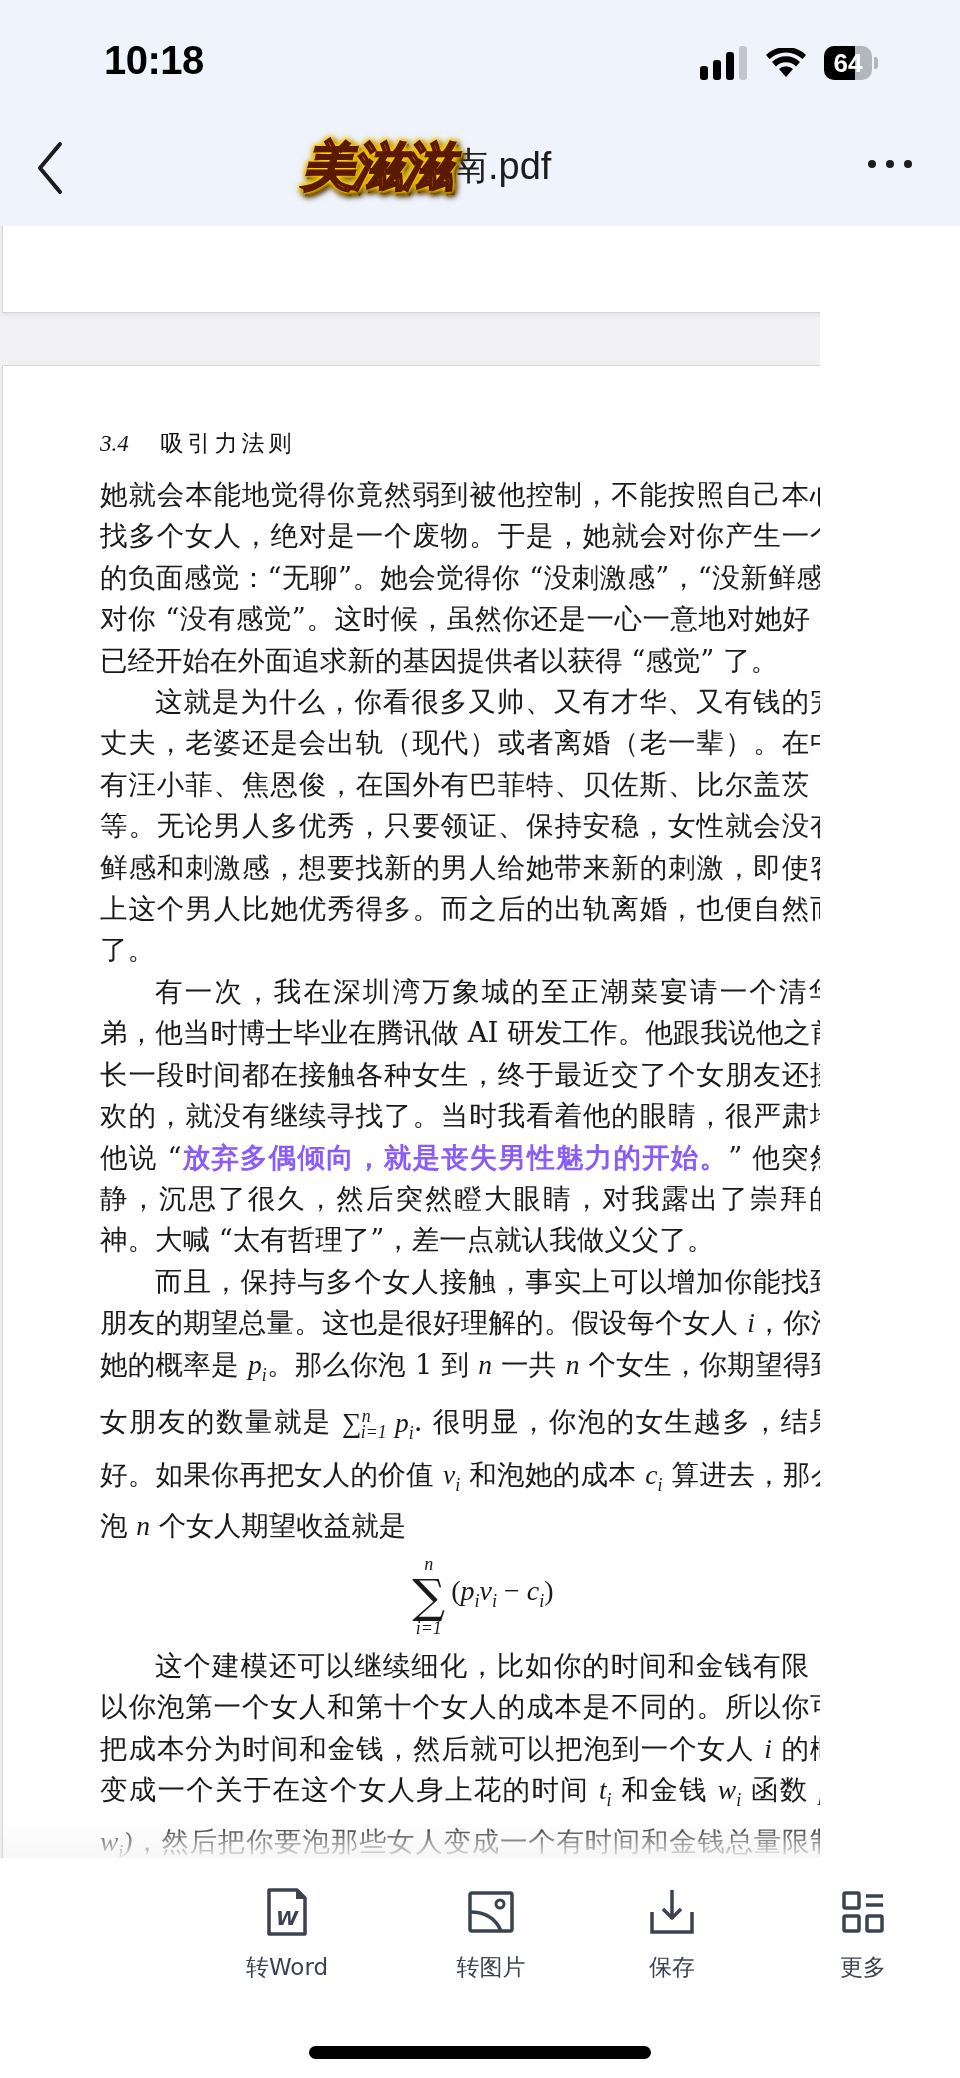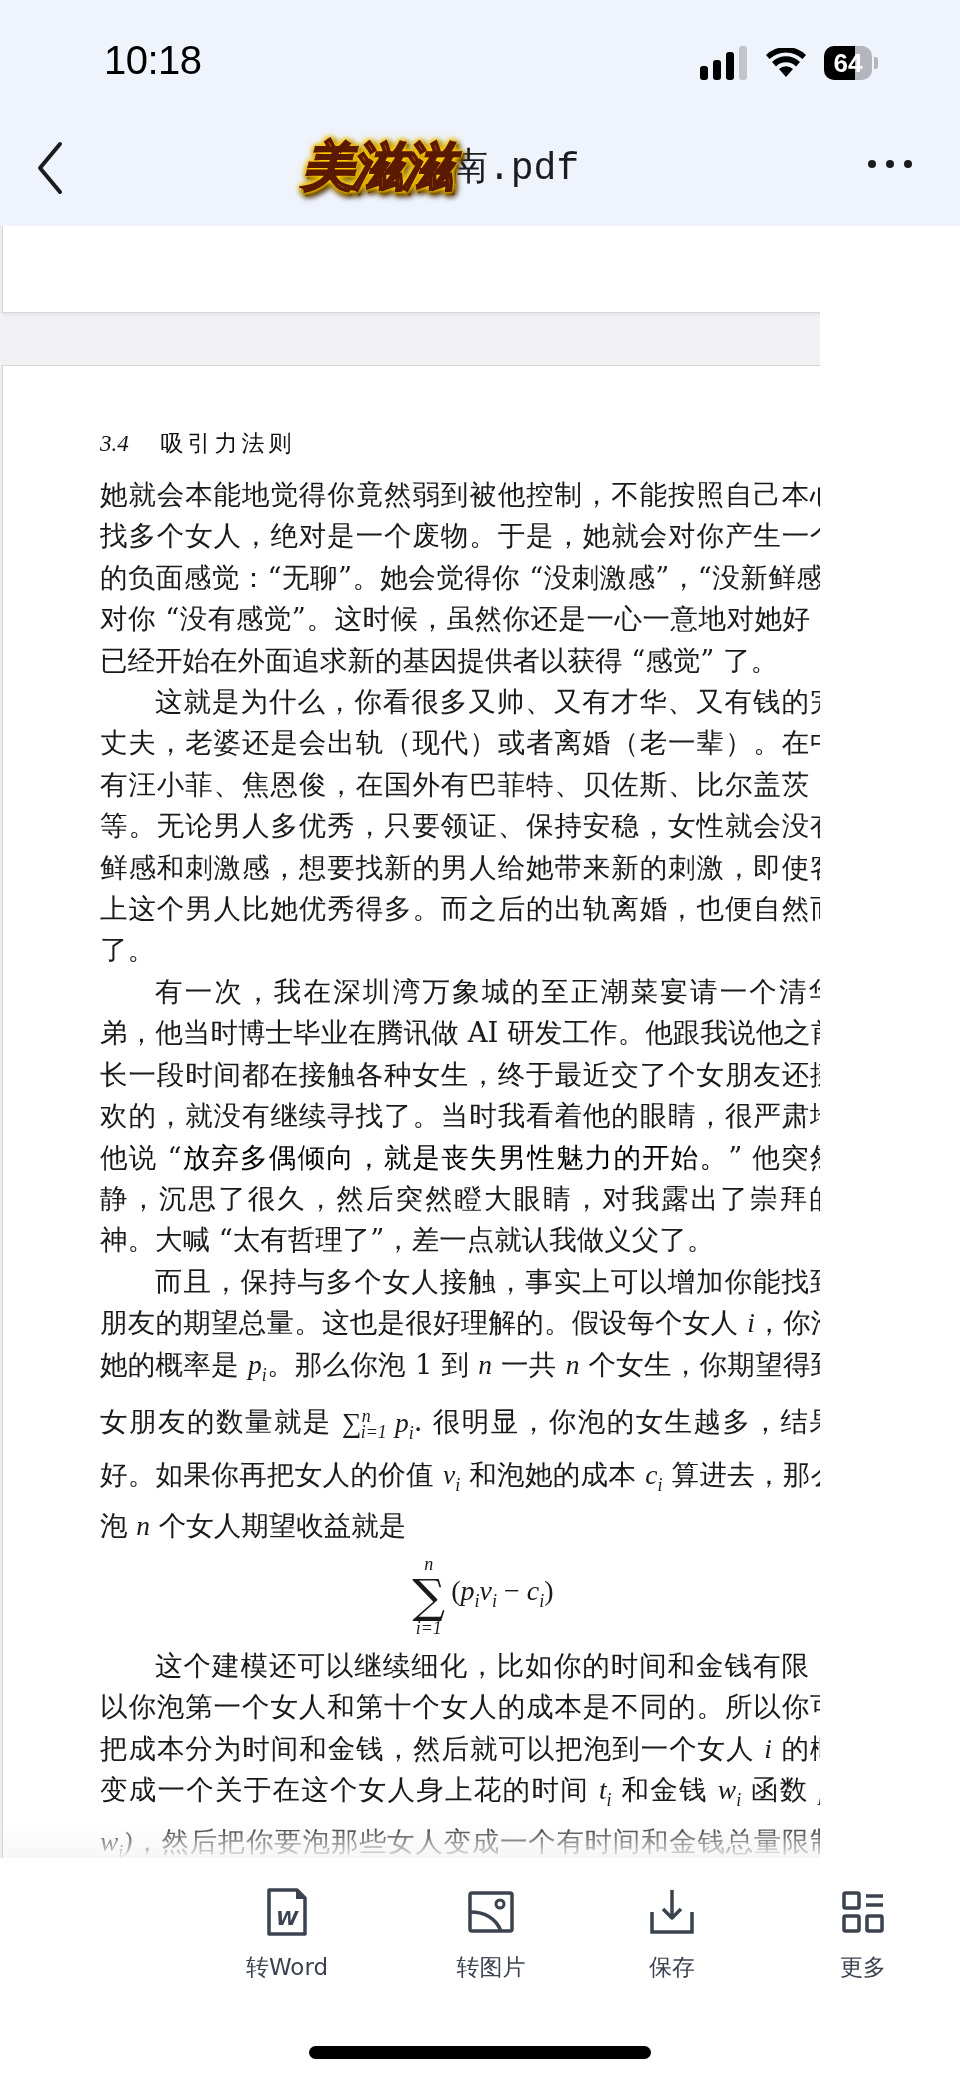--- a/index.html
+++ b/index.html
@@ -1,58 +1,58 @@
 <!DOCTYPE html>
 <html><head>
 <meta charset="utf-8">
 <style>
   * { box-sizing: border-box; margin: 0; padding: 0; }
   html, body { width: 960px; height: 2078px; overflow: hidden; background: #ffffff; }
   body { position: relative; font-family: "DejaVu Sans", "Liberation Sans", sans-serif; color: #111; }
 
   
   .topbar { position: absolute; left: 0; top: 0; width: 960px; height: 226px; background: #eef3fc; }
-  .status-time { position: absolute; left: 104px; top: 38px; font-family: "Liberation Sans", sans-serif; font-weight: 400; font-size: 40px; letter-spacing: -0.5px; color: #000; }
+  .status-time { position: absolute; left: 104px; top: 38px; font-family: "Liberation Sans", sans-serif; font-weight: 700; font-size: 40px; letter-spacing: -0.5px; color: #000; }
   .status-icons { position: absolute; left: 700px; top: 46px; height: 34px; display: flex; align-items: center; gap: 18px; }
   .signal { position: relative; width: 48px; height: 34px; }
   .signal span { position: absolute; bottom: 0; width: 8px; border-radius: 3px; background: #000; }
   .battery { position: relative; width: 48px; height: 34px; border-radius: 10px; background: #b4b6bd; overflow: hidden; }
   .battery .fill { position: absolute; left: 0; top: 0; height: 100%; width: 64%; background: #000; }
   .battery .num { position: absolute; inset: 0; display: flex; align-items: center; justify-content: center; font-family: "Liberation Sans", sans-serif; font-weight: 700; font-size: 26px; color: #fff; }
   .battery-tip { width: 4px; height: 12px; border-radius: 0 3px 3px 0; background: #b4b6bd; margin-left: -16px; }
 
   .nav-back { position: absolute; left: 30px; top: 140px; width: 44px; height: 56px; cursor: pointer; }
   .nav-title { position: absolute; left: 300px; top: 126px; height: 80px; width: 380px; display: flex; align-items: center; }
   .logo-badge { font-family: "DejaVu Sans", sans-serif; font-weight: 900; font-size: 52px; font-style: italic; letter-spacing: -2px;
     background: linear-gradient(180deg, #ff4a1c 0%, #ff7b12 55%, #ffc107 100%);
     -webkit-background-clip: text; background-clip: text; color: transparent;
     -webkit-text-stroke: 2px #5a1a00;
     filter: drop-shadow(0 0 3px #ffd200) drop-shadow(0 0 2px #ffd200) drop-shadow(2px 3px 0 #2b0d00);
     line-height: 1; padding: 4px 2px; }
-  .nav-title-text { font-family: Liberation Mono, monospace; font-size: 38px; color: #1c1c1e; margin-left: -4px; }
+  .nav-title-text { font-family: Liberation Sans, sans-serif; font-size: 38px; color: #1c1c1e; margin-left: -4px; }
   .nav-more { position: absolute; right: 48px; top: 160px; display: flex; gap: 10px; cursor: pointer; }
   .nav-more i { display: block; width: 8px; height: 8px; border-radius: 50%; background: #1c1c1e; }
 
   
   .viewer { position: absolute; left: 0; top: 226px; width: 820px; height: 1632px; background: #f1f1f3; overflow: hidden; }
   .page { position: absolute; left: 2px; width: 956px; background: #fff; border: 1px solid #d6d6d8; box-shadow: 0 2px 4px rgba(0,0,0,0.06); }
   .page.prev { top: -20px; height: 107px; }
   .page.curr { top: 139px; height: 1496px; }
   .page.curr::after { content: ""; position: absolute; left: 0; right: 0; bottom: 0; height: 40px; background: linear-gradient(180deg, rgba(245,245,245,0) 0%, #f6f6f6 100%); }
 
   .running-head { position: absolute; left: 97px; right: 97px; top: 62px; display: flex; justify-content: space-between;
     font-family: "Liberation Serif", "DejaVu Serif", serif; font-size: 23px; color: #111; }
   .running-head .sec-num { font-style: italic; margin-right: 26px; }
   .running-head .sec-title { letter-spacing: 4px; }
 
   .body-text { position: absolute; left: 97px; width: 766px; top: 108px;
     font-family: "DejaVu Serif", "Liberation Serif", serif; font-size: 27.5px; line-height: 41.4px; color: #1a1a1a; text-align: justify; }
   .body-text p { margin: 0; }
   .body-text p.indent { text-indent: 55px; }
-  .body-text .bold { font-family: "DejaVu Sans", sans-serif; font-weight: 400; color: #000000; }
+  .body-text .bold { font-family: "DejaVu Sans", sans-serif; font-weight: 700; color: #8b5cf6; }
   .body-text .m { font-family: "Liberation Serif", "DejaVu Serif", serif; font-style: italic; }
   .body-text .m sub, .body-text .m sup { font-size: 0.65em; }
 
   .display-eq { display: flex; align-items: center; justify-content: center; height: 98px; margin: 0; }
   .sum-block { display: inline-flex; flex-direction: column; align-items: center; line-height: 1; margin-right: 6px; }
   .sum-block .lim { font-family: "Liberation Serif", serif; font-style: italic; font-size: 18px; }
   .sum-block .sigma { font-family: "DejaVu Serif", serif; font-size: 46px; line-height: 46px; }
   .eq-body { font-family: "Liberation Serif", "DejaVu Serif", serif; font-size: 28px; }
   .eq-body i sub { font-size: 0.65em; }
 

